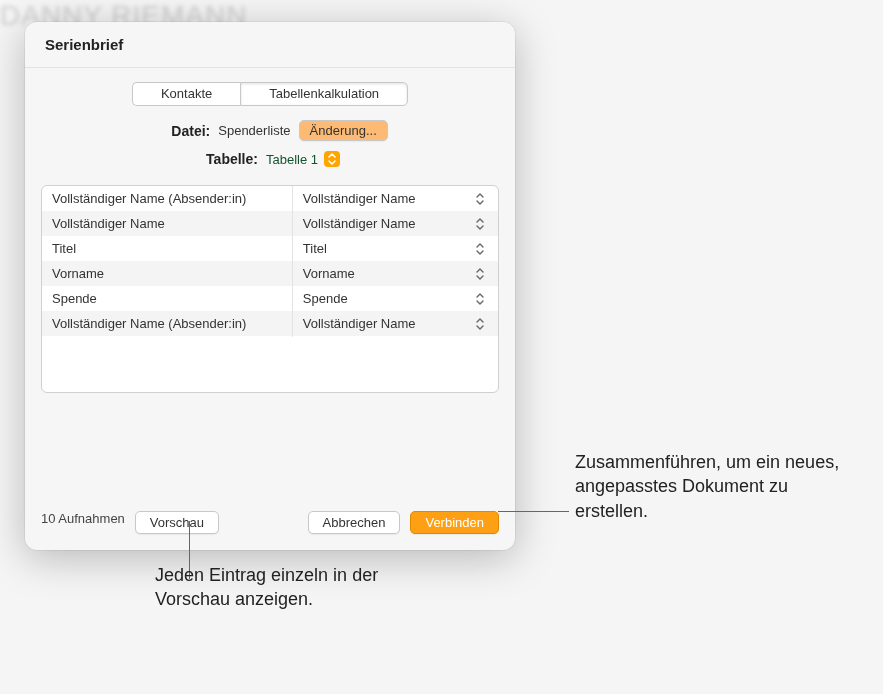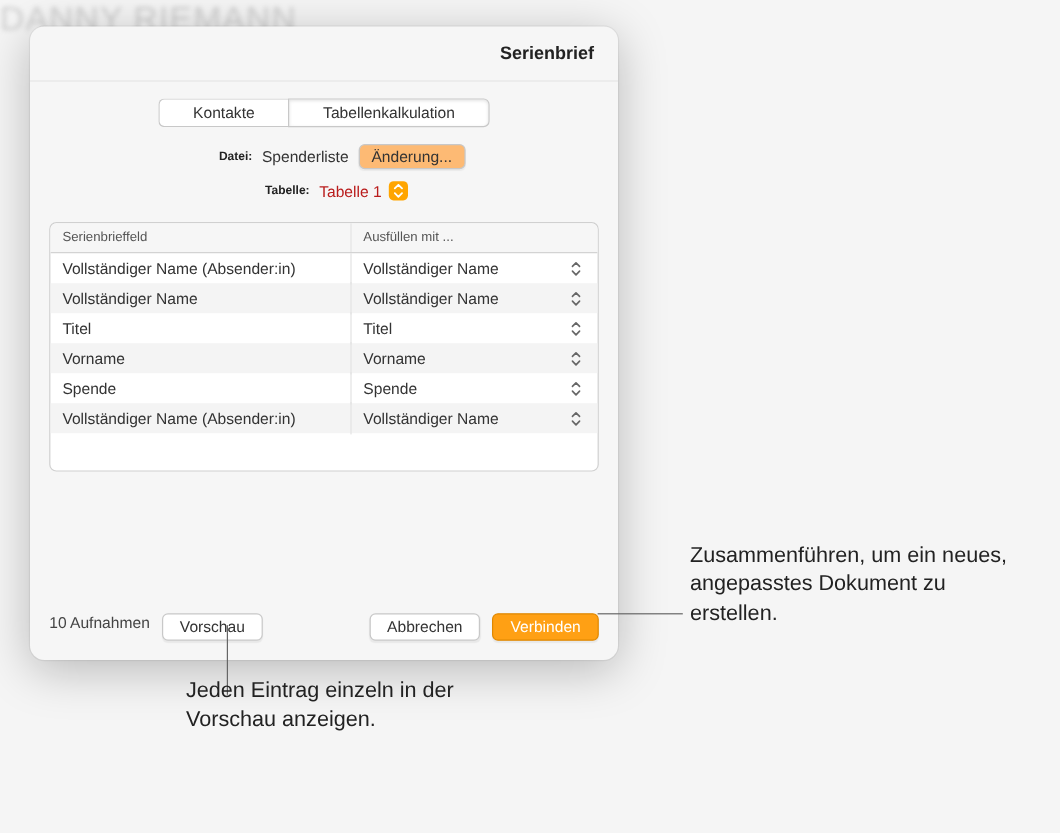--- a/index.html
+++ b/index.html
@@ -33,21 +33,21 @@
       height: 528px;
       background: #f6f6f6;
       border-radius: 12px;
       box-shadow: 0 8px 40px rgba(0,0,0,0.25), 0 0 0 1px rgba(0,0,0,0.05);
       display: flex;
       flex-direction: column;
       overflow: hidden;
     }
     .dialog-header {
       padding: 14px 20px 10px;
-      text-align: right;
+      text-align: left;
       border-bottom: 1px solid rgba(0,0,0,0.08);
     }
     .dialog-title {
       font-size: 15px;
       font-weight: 700;
       color: #222;
       margin-bottom: 4px;
     }
     .dialog-subtitle {
       font-size: 13px;
@@ -87,21 +87,21 @@
       box-shadow: inset 0 1px 3px rgba(0,0,0,0.12);
     }
     .field-row {
       display: flex;
       align-items: center;
       justify-content: center;
       margin-bottom: 10px;
       gap: 8px;
     }
     .field-lbl {
-      font-size: 10px;
+      font-size: 14px;
       font-weight: 700;
       color: #222;
       text-align: right;
       min-width: 58px;
     }
     .field-val {
       font-size: 13px;
       color: #333;
     }
     .btn-sm {
@@ -112,21 +112,21 @@
       font-size: 13px;
       color: #333;
       cursor: pointer;
       box-shadow: 0 1px 1px rgba(0,0,0,0.05);
     }
     .popup {
       display: inline-flex;
       align-items: center;
       gap: 6px;
       font-size: 13px;
-      color: #b91c1c;
+      color: #14532d;
       cursor: pointer;
     }
     .popup .arrows {
       width: 16px;
       height: 16px;
       background: #ffa500;
       border-radius: 4px;
       display: flex;
       flex-direction: column;
       align-items: center;
@@ -260,26 +260,20 @@
         <span>Tabelle 1</span>
         <span class="arrows">
           <svg width="8" height="12" viewBox="0 0 8 12">
               <path d="M1 4 L4 1 L7 4 M1 8 L4 11 L7 8" stroke="#fff" stroke-width="1.5" fill="none" stroke-linecap="round" stroke-linejoin="round"></path>
             </svg>
         </span>
       </span>
     </div>
 
     <div class="table-container">
-      <div class="table-head">
-        <div class="th1">Serienbrieffeld</div>
-        <div class="th2">
-            <span>Ausfüllen mit ...</span>
-          </div>
-      </div>
       <div class="tbody" id="tbody">
           <div class="trow">
             <div class="td1">Vollständiger Name (Absender:in)</div>
             <div class="td2">
               <span>Vollständiger Name</span>
               <span class="upd">
                 <svg width="8" height="12" viewBox="0 0 8 12">
                   <path d="M1 4 L4 1 L7 4 M1 8 L4 11 L7 8" stroke="#666" stroke-width="1.4" fill="none" stroke-linecap="round" stroke-linejoin="round"></path>
                 </svg>
               </span>

